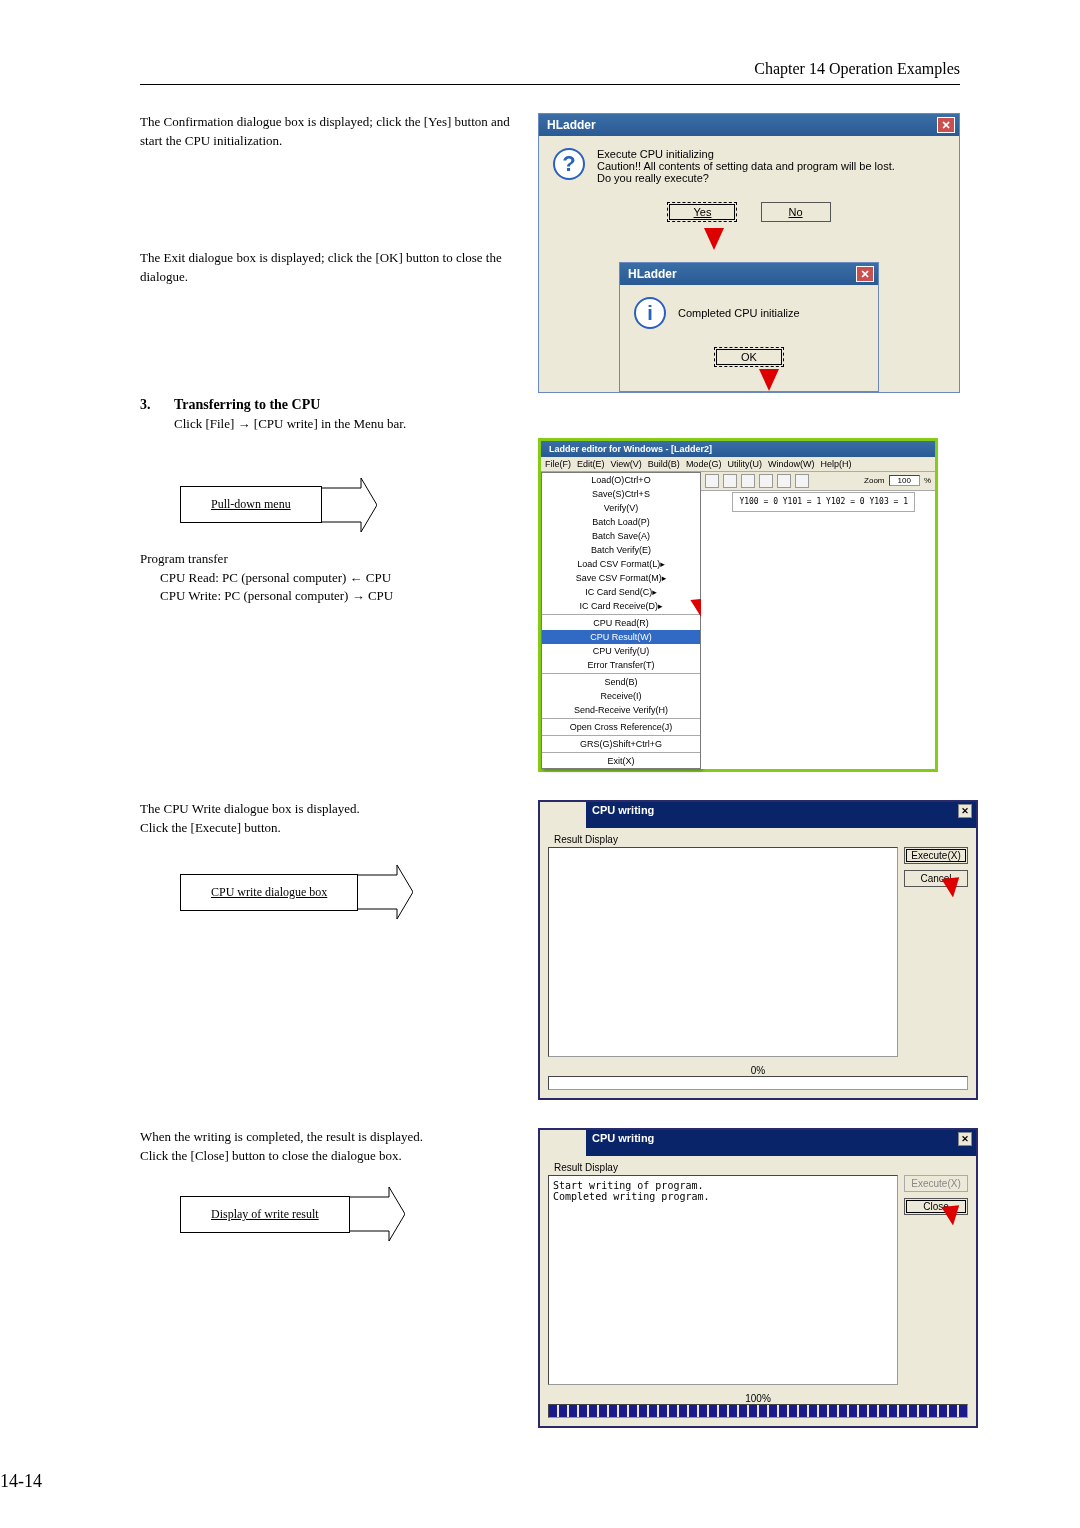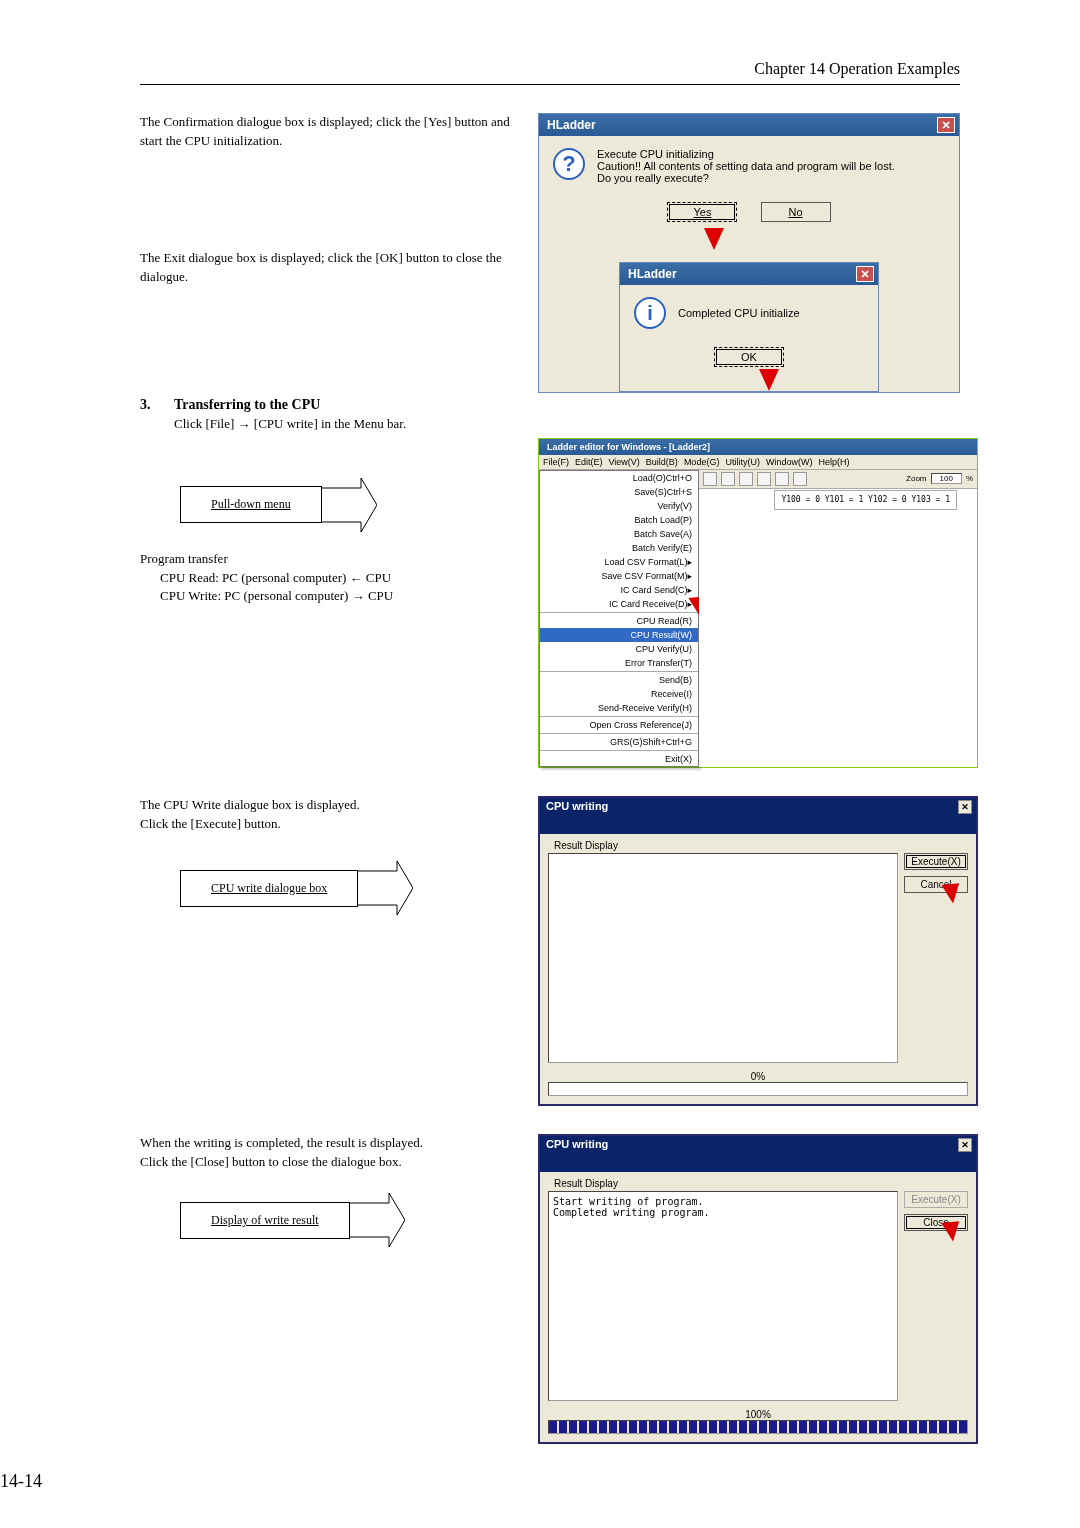--- a/index.html
+++ b/index.html
@@ -124,43 +124,43 @@
   }
   .triangle-pointer {
     display: inline-block;
     vertical-align: middle;
     margin-left: -1px;
   }
   .triangle-pointer svg { display: block; }
 
   
   .app-mock {
-    border: 1px solid #84cc16;
+    border: 3px solid #84cc16;
     font-family: Tahoma, sans-serif;
     font-size: 9px;
     background: #15803d;
-    width: 440px;
+    width: 400px;
   }
   .menubar { background: #ece9d8; padding: 2px 4px; border-bottom: 1px solid #aaa; white-space: nowrap; overflow: hidden; }
   .menubar span { margin-right: 6px; }
   .toolbar { background: #ece9d8; padding: 2px 4px; border-bottom: 1px solid #aaa; display: flex; align-items: center; gap: 4px; font-size: 8px; }
   .tool-btn { width: 14px; height: 14px; border: 1px solid #999; background: #f4f4f4; }
   .menu-drop {
     position: relative;
     display: inline-block;
     vertical-align: top;
   }
   .menu-list {
     background: #fff;
     border: 1px solid #7a7a7a;
     width: 160px;
     font-size: 9px;
     box-shadow: 2px 2px 3px rgba(0,0,0,0.3);
   }
-  .menu-item { padding: 2px 6px; display: flex; justify-content: flex-end; }
+  .menu-item { padding: 2px 6px; display: flex; justify-content: center; }
   .menu-item.sel { background: #316ac5; color: #fff; }
   .menu-sep { border-top: 1px solid #aaa; margin: 1px 0; }
   .ladder-area {
     flex: 1;
     background: #fff;
     padding: 6px; font-size: 8px;
     position: relative;
   }
   .ladder-balloon {
     border: 1px solid #aaa;
@@ -178,21 +178,22 @@
     font-family: Tahoma, sans-serif;
     width: 440px;
     background: #ece9d8;
   }
   .cpu-title {
     background: #0a246a;
     color: #fff;
     font-size: 11px;
     font-weight: bold;
     display: flex; justify-content: space-between;
-    padding: 2px 4px 20px 6px;
+    padding: 2px 4px 10px 6px;
+    margin-left: 46px;
   }
   .cpu-body { padding: 4px 8px 8px; font-size: 10px; }
   .cpu-tab { font-size: 10px; padding: 2px 6px; }
   .cpu-grid {
     display: flex; gap: 6px; align-items: stretch;
   }
   .result-area {
     border: 1px inset #999;
     background: #fff;
     flex: 1;

